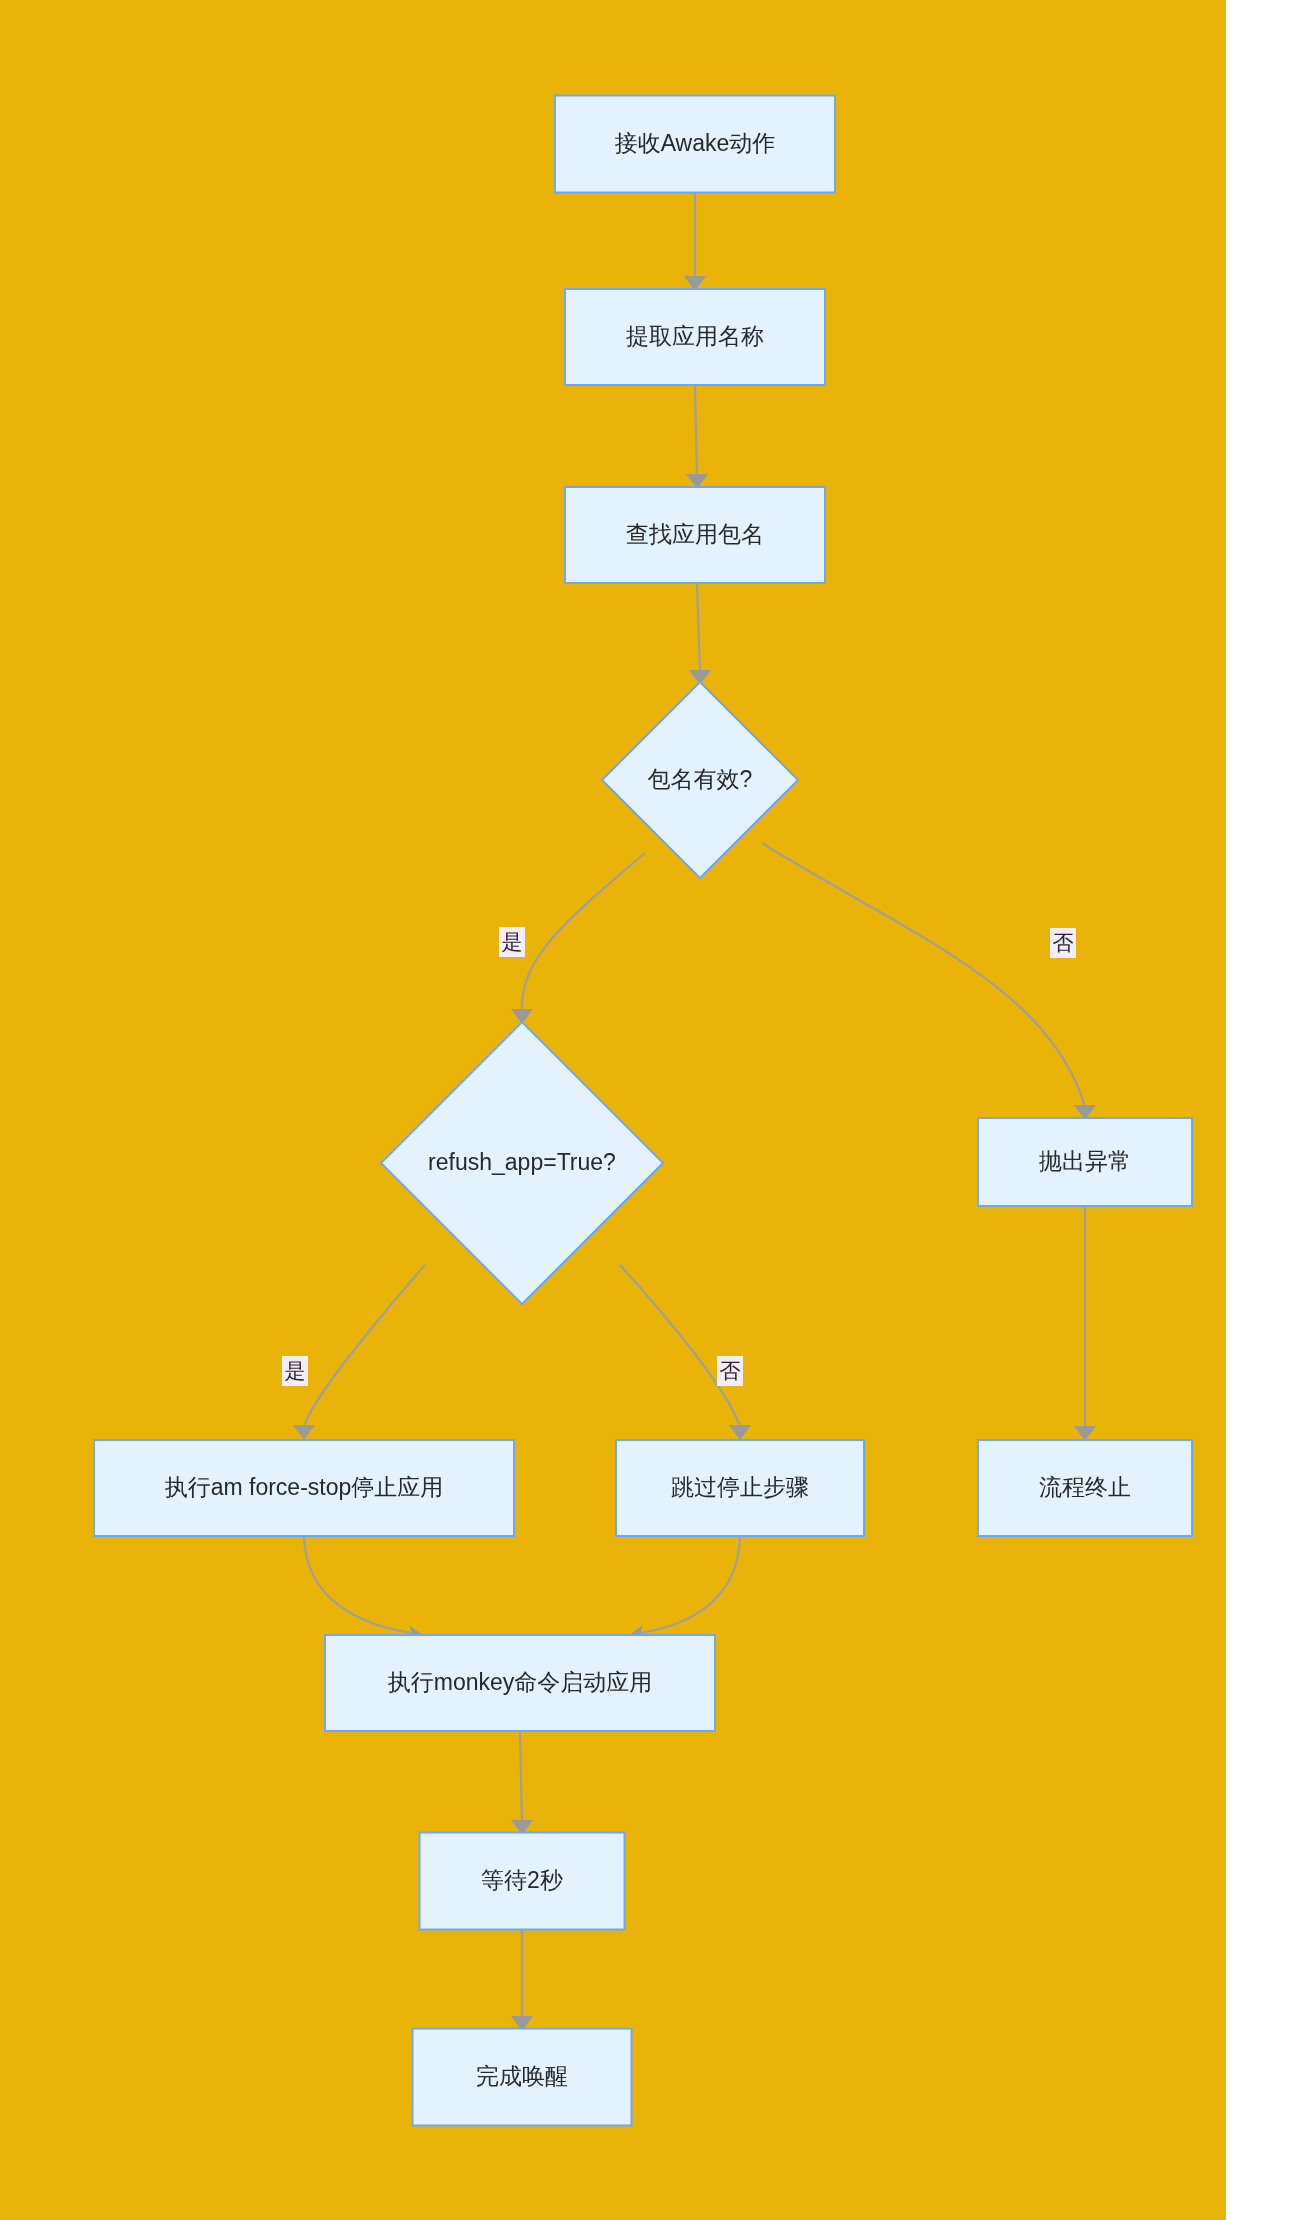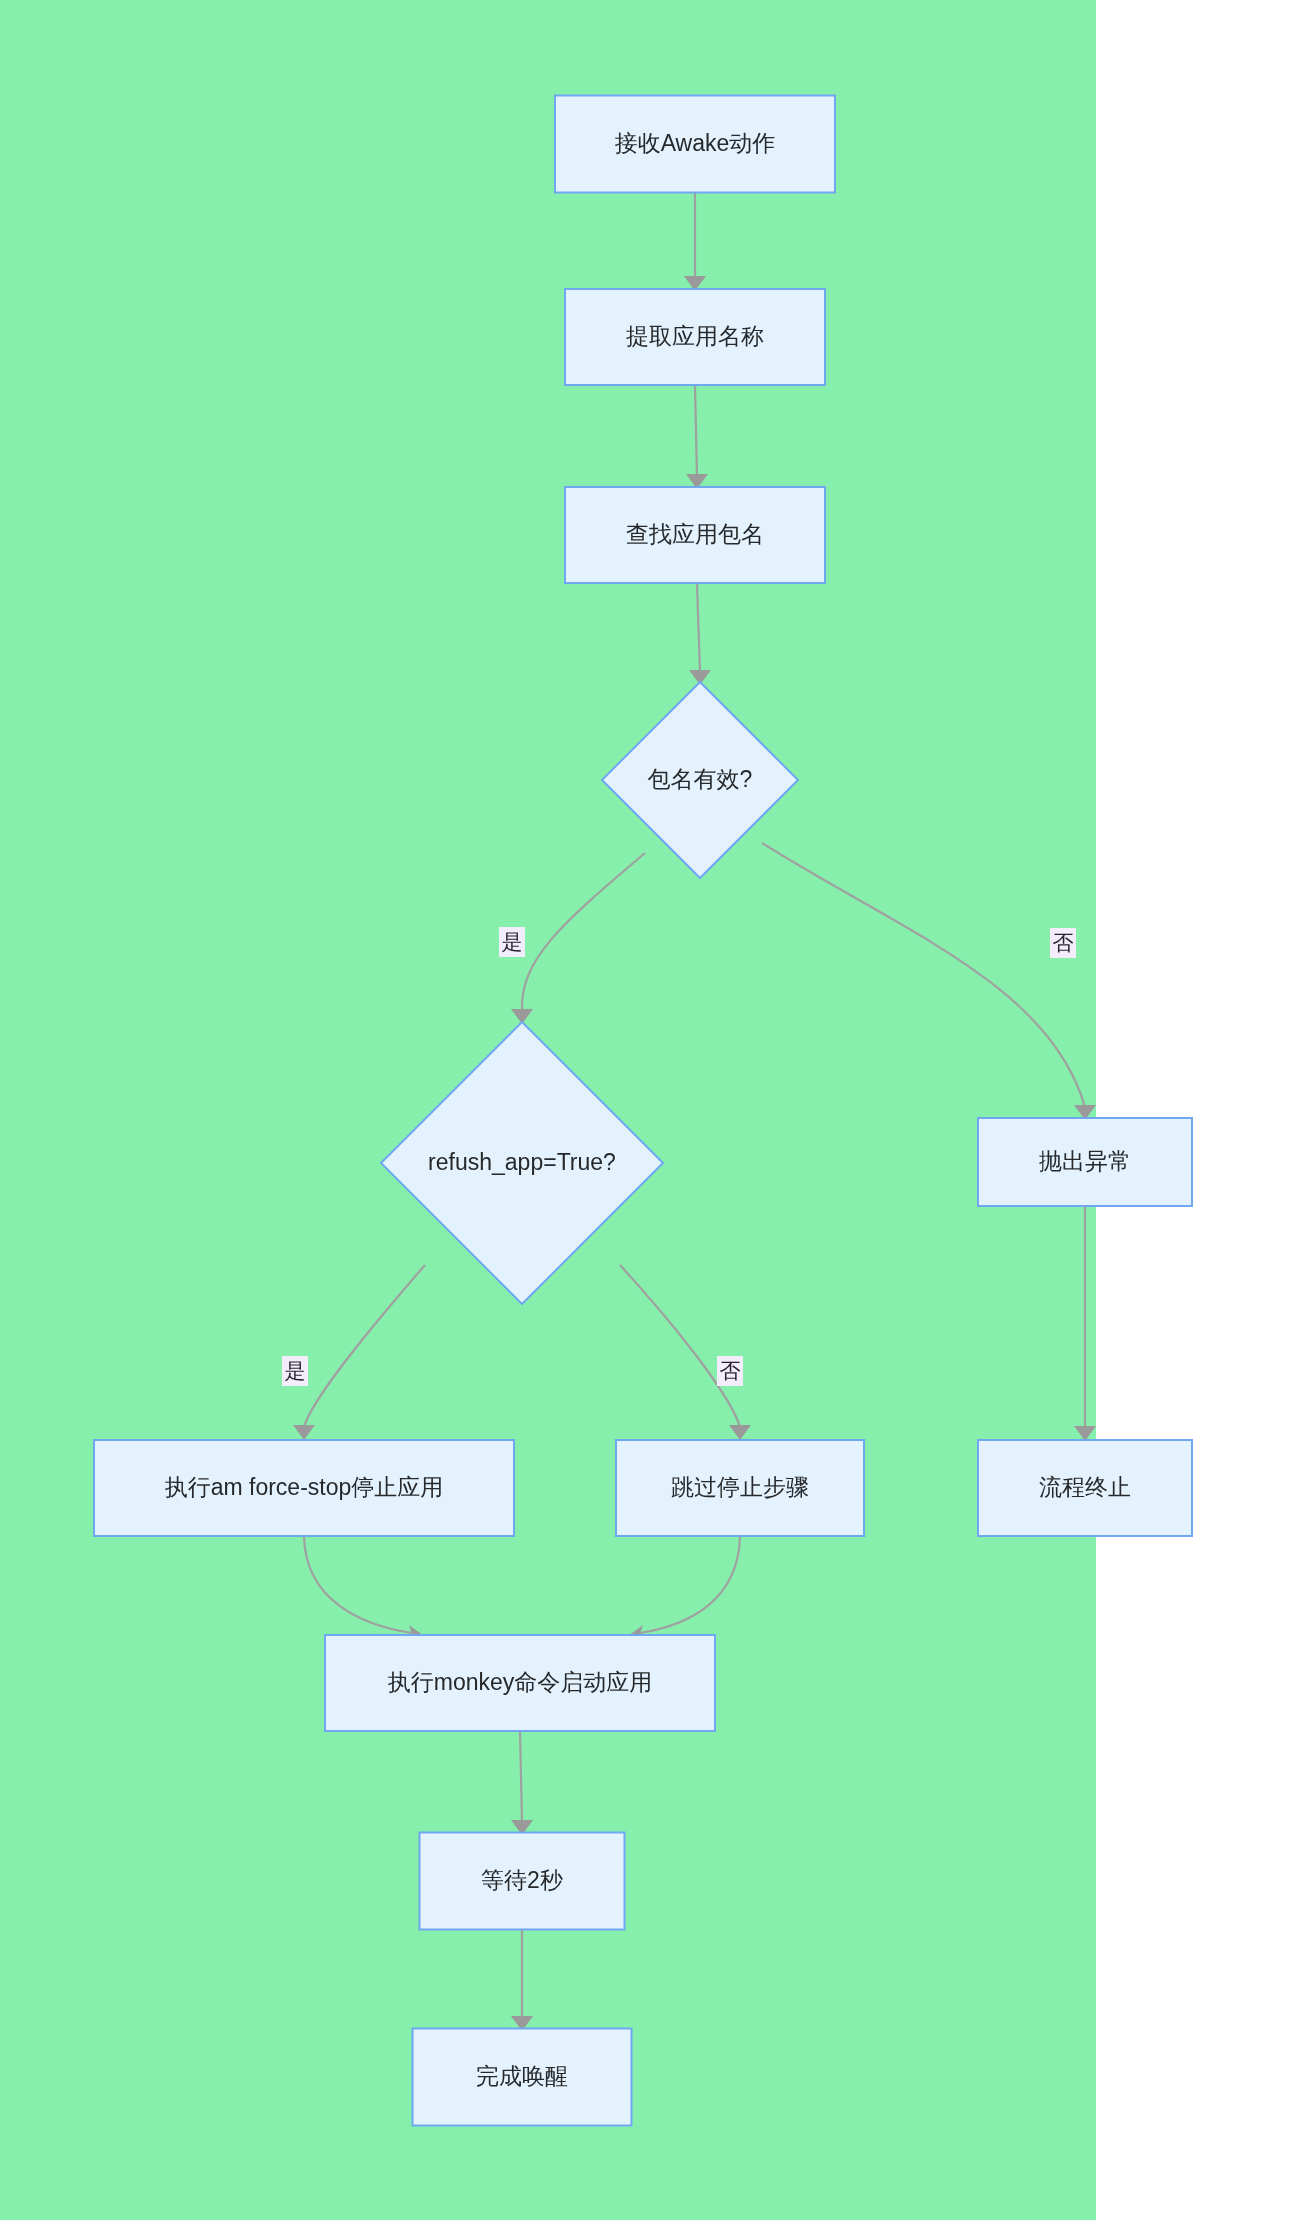--- a/index.html
+++ b/index.html
@@ -8,23 +8,23 @@
     background: #ffffff;
   }
   body {
     width: 1290px;
     height: 2220px;
     font-family: "Liberation Sans", "DejaVu Sans", sans-serif;
     overflow: hidden;
   }
   #flowchart-root {
     position: relative;
-    width: 1096px;
+    width: 1226px;
     height: 2220px;
-    background: #86efac;
+    background: #eab308;
   }
   svg#flow-svg {
     position: absolute;
     left: 0;
     top: 0;
     width: 1290px;
     height: 2220px;
     display: block;
   }
   .node-shape {

